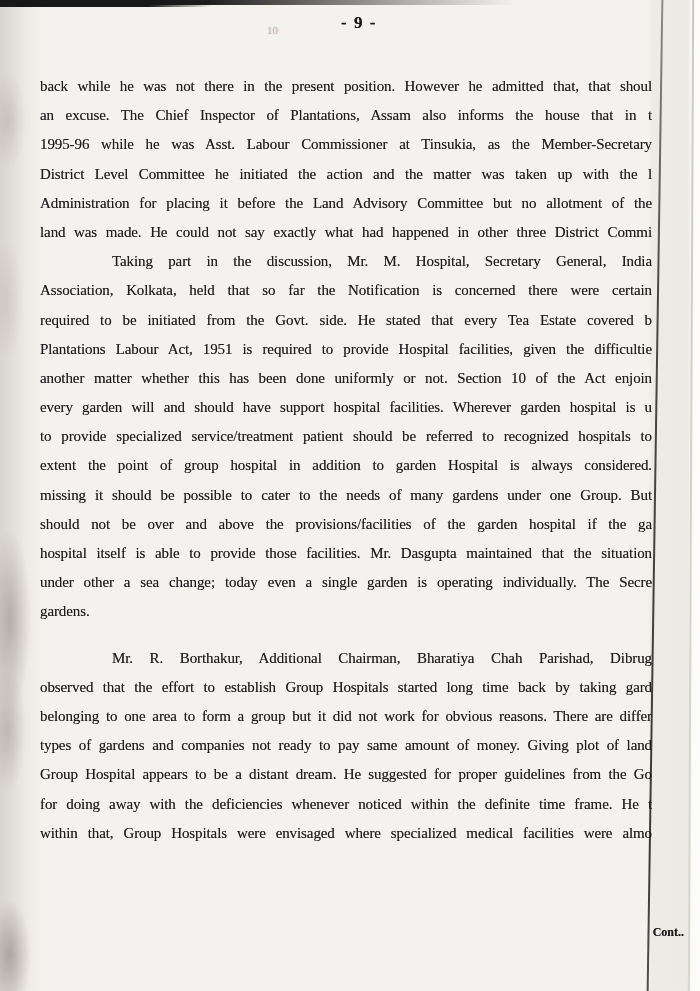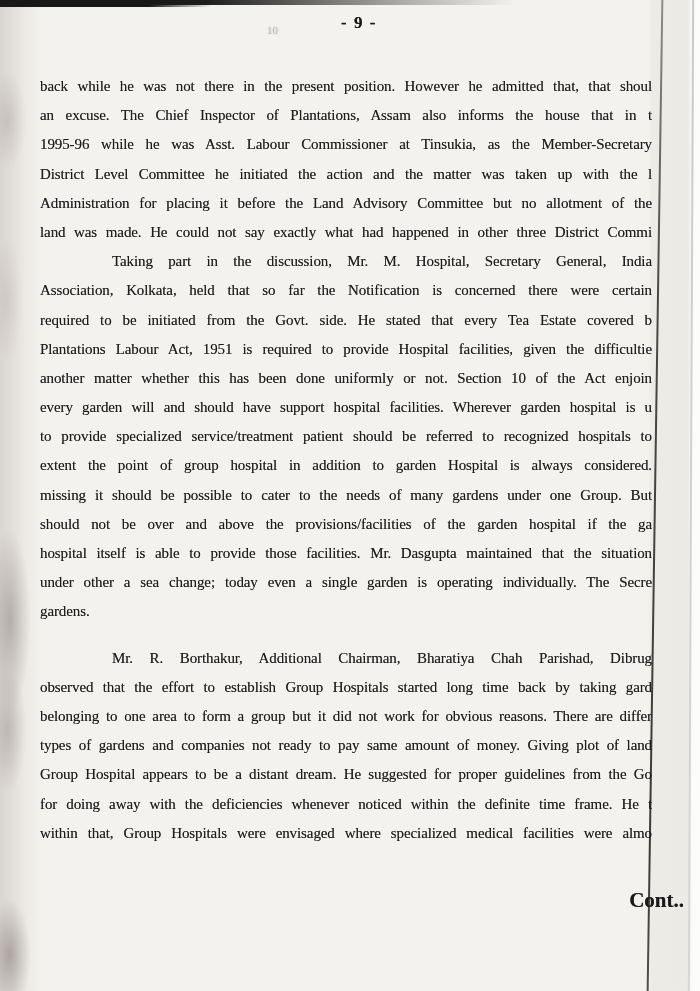--- a/index.html
+++ b/index.html
@@ -68,22 +68,22 @@
   }
   .para { margin: 0; }
   .para-3 { margin-top: 17px; }
   .tl {
     height: 29.2px; overflow: hidden;
     text-align: justify; text-align-last: justify;
   }
   .tl.indent { text-indent: 72px; }
   .tl.short { text-align: right; text-align-last: left; }
   .footer-cont {
-    position: absolute; right: 16px; top: 888px;
-    font-size: 21px; font-weight: bold; color: #1b191a;
+    position: absolute; right: 16px; top: 925px;
+    font-size: 12px; font-weight: bold; color: #1b191a;
     text-shadow: 0 0 .5px rgba(20,20,20,.6);
   }
 </style>
 </head>
 <body>
 
 <div class="scan">
 
   <div class="left-shadow"></div>
   <div class="top-strip"></div>

